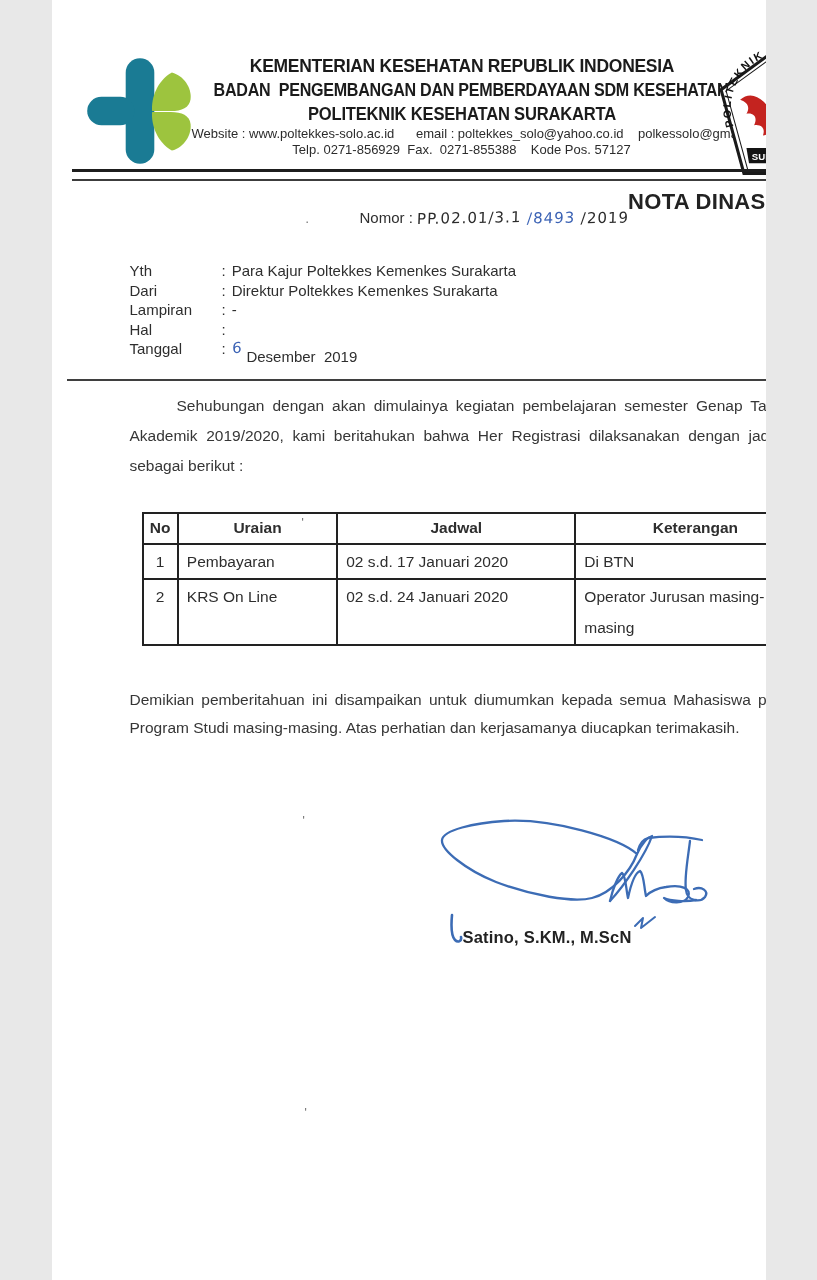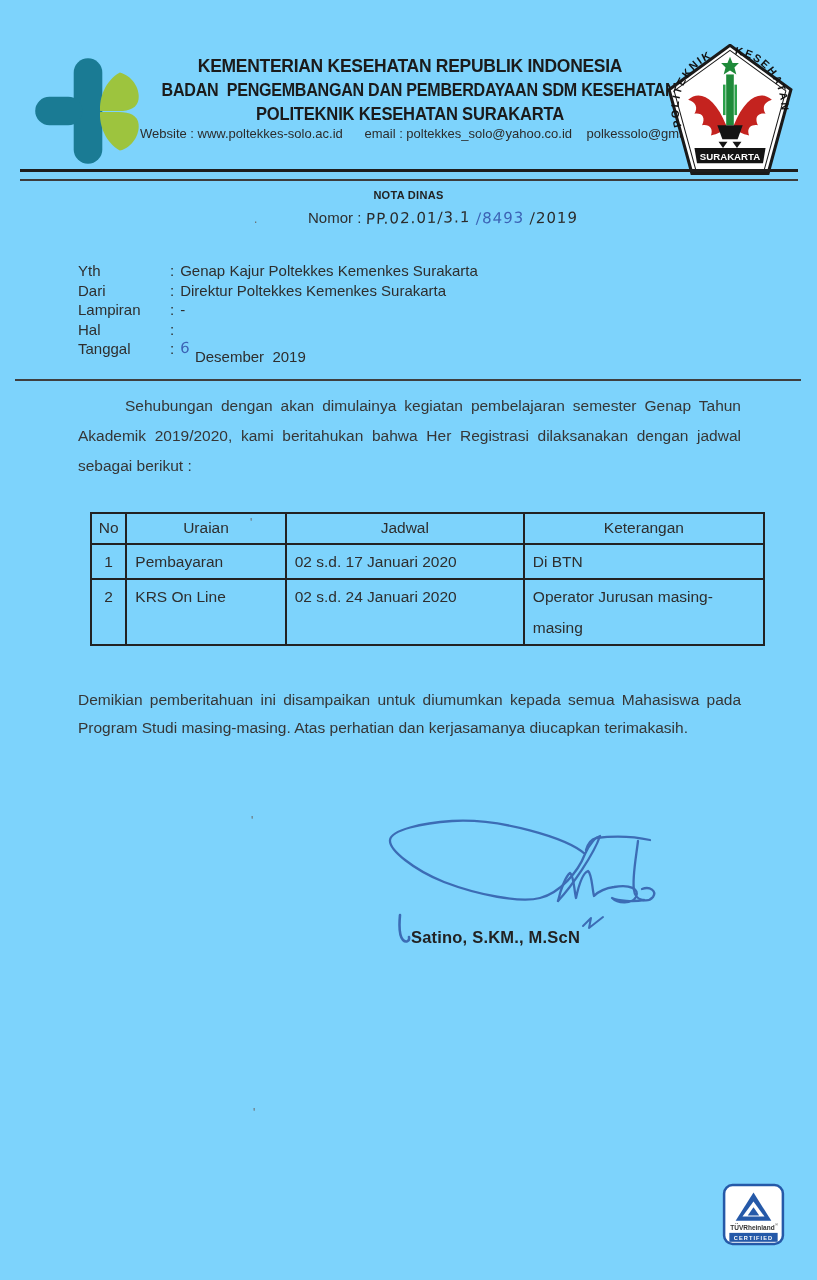--- a/index.html
+++ b/index.html
@@ -1,37 +1,37 @@
 <!DOCTYPE html>
 <html><head>
 <meta charset="utf-8">
 <style>
   html,body { margin:0; padding:0; background:#e8e8e8; }
   .page {
-    position:relative; width:817px; height:1280px; margin:0 auto;
-    background:#7dd3fc; overflow:hidden;
+    position:relative; width:714px; height:1280px; margin:0 auto;
+    background:#ffffff; overflow:hidden;
     font-family:"Liberation Sans", sans-serif; color:#333;
   }
   .pre { white-space:pre;margin-top:8px; }
 
   
   .logo-left { position:absolute; left:30px; top:56px; width:116px; height:110px; }
   .emblem    { position:absolute; left:666px; top:44px; width:128px; height:132px; }
   .lh-text   { position:absolute; left:140px; top:55px; width:540px; text-align:center; color:#1b1b1b; }
   .lh1 { font-size:19px; font-weight:bold; transform:scaleX(.92); letter-spacing:-.3px; }
   .lh2 { font-size:17.5px; font-weight:bold; transform:scaleX(.92); letter-spacing:-.3px; margin-top:3px; }
   .lh3 { font-size:18px; font-weight:bold; transform:scaleX(.92); letter-spacing:-.2px; margin-top:3px; }
   .lh4 { font-size:13px; margin-top:7px; color:#2c2c2c; }
   .lh5, .lh6 { font-size:13px; margin-top:1px; color:#2c2c2c; }
   .rule-double { position:absolute; left:20px; top:169px; width:778px; height:7px;
     border-top:3px solid #1e1e1e; border-bottom:2px solid #3c3c3c; }
 
   
-  .doc-title { position:absolute; left:0; top:189px; width:100%; text-align:center;
-    font-size:11px; font-weight:bold; color:#222; letter-spacing:.3px; }
+  .doc-title { position:absolute; left:0; top:189px; width:100%; text-align:right;
+    font-size:22px; font-weight:bold; color:#222; letter-spacing:.3px; }
   .nomor-line { position:absolute; left:308px; top:209px; font-size:15px; color:#2e2e2e; white-space:pre; }
   .hand { font-family:"DejaVu Sans", sans-serif; display:inline-block; transform:rotate(-1deg) skewX(-3deg);
     letter-spacing:1px; font-size:15px; }
   .hand-black { color:#2b2b2b; }
   .hand-blue  { color:#3c63b5; }
 
   
   .meta { position:absolute; left:78px; top:261px; width:700px; font-size:15px; color:#2e2e2e; }
   .meta-row { display:flex; line-height:19.5px; }
   .meta-label { width:92px; flex:0 0 92px; }
@@ -41,21 +41,21 @@
   
   .para { position:absolute; left:78px; width:663px; font-size:15.5px; color:#363636;
     text-align:justify; }
   .para1 { top:391px; line-height:30px; text-indent:47px; }
   .para2 { top:686px; line-height:28px; }
 
   
   .sched { position:absolute; left:90px; top:512px; width:675px; border-collapse:collapse;
     font-size:15.5px; color:#2e2e2e; }
   .sched th, .sched td { border:2px solid #222; }
-  .sched th { font-weight:normal; text-align:center; height:29px; line-height:1.2; padding:0 6px; }
+  .sched th { font-weight:bold; text-align:center; height:29px; line-height:1.2; padding:0 6px; }
   .sched td { padding:1px 8px; line-height:2.0; vertical-align:top; }
   .col-no  { width:35px; }
   .col-ur  { width:158px; }
   .col-jd  { width:236px; }
   .col-kt  { width:238px; }
   .td-center { text-align:center; }
 
   
   .sig-svg { position:absolute; left:382px; top:810px; width:292px; height:106px; }
   .sig-line { position:absolute; left:396px; top:912px; display:flex; align-items:flex-start; }
@@ -77,20 +77,21 @@
     <rect x="2" y="37" width="43" height="26" rx="13" fill="#1a7b94"></rect>
     <path d="M 61,50 C 60,38 66,22 79,15 C 90,18 97,29 96,39 C 95,47 88,50 78,50 Z" fill="#9dc43e"></path>
     <path d="M 61,51 C 60,63 66,79 79,86 C 90,83 97,72 96,62 C 95,54 88,51 78,51 Z" fill="#9dc43e"></path>
   </svg>
 
   <div class="lh-text">
     <div class="lh1">KEMENTERIAN KESEHATAN REPUBLIK INDONESIA</div>
     <div class="lh2 pre">BADAN  PENGEMBANGAN DAN PEMBERDAYAAN SDM KESEHATAN</div>
     <div class="lh3">POLITEKNIK KESEHATAN SURAKARTA</div>
     <div class="lh5 pre">Website : www.poltekkes-solo.ac.id      email : poltekkes_solo@yahoo.co.id    polkessolo@gmail.com</div>
+    <div class="lh6 pre">Telp. 0271-856929  Fax.  0271-855388    Kode Pos. 57127</div>
   </div>
 
   <svg class="emblem" viewBox="0 0 100 104" aria-hidden="true">
     <polygon points="50,1 98,36 80,102 20,102 2,36" fill="#fff" stroke="#1a1a1a" stroke-width="2.4"></polygon>
     <polygon points="50,5 94,37 77,99 23,99 6,37" fill="none" stroke="#1a1a1a" stroke-width="0.8"></polygon>
     <defs>
       <path id="arcL" d="M 13,68 A 41,43 0 0 1 48,8"></path>
       <path id="arcR" d="M 52,8 A 41,43 0 0 1 87,68"></path>
     </defs>
     <text font-size="8.5" font-weight="bold" fill="#111" letter-spacing="1.4" font-family="Liberation Sans, sans-serif">
@@ -118,21 +119,21 @@
   <div class="rule-double"></div>
 
   <div class="doc-title">NOTA DINAS</div>
   <div class="nomor-line"><span>Nomor : </span><span class="hand hand-black">PP.02.01/3.1 </span><span class="hand hand-blue">/8493</span><span class="hand hand-black"> /2019</span></div>
   <div class="speck" style="left:254px; top:212px;">.</div>
 
   <div class="meta">
     <div class="meta-row">
       <span class="meta-label">Yth</span>
       <span class="meta-colon">:</span>
-      <span>Genap Kajur Poltekkes Kemenkes Surakarta</span>
+      <span>Para Kajur Poltekkes Kemenkes Surakarta</span>
     </div>
     <div class="meta-row">
       <span class="meta-label">Dari</span>
       <span class="meta-colon">:</span>
       <span>Direktur Poltekkes Kemenkes Surakarta</span>
     </div>
     <div class="meta-row">
       <span class="meta-label">Lampiran</span>
       <span class="meta-colon">:</span>
       <span>-</span>

